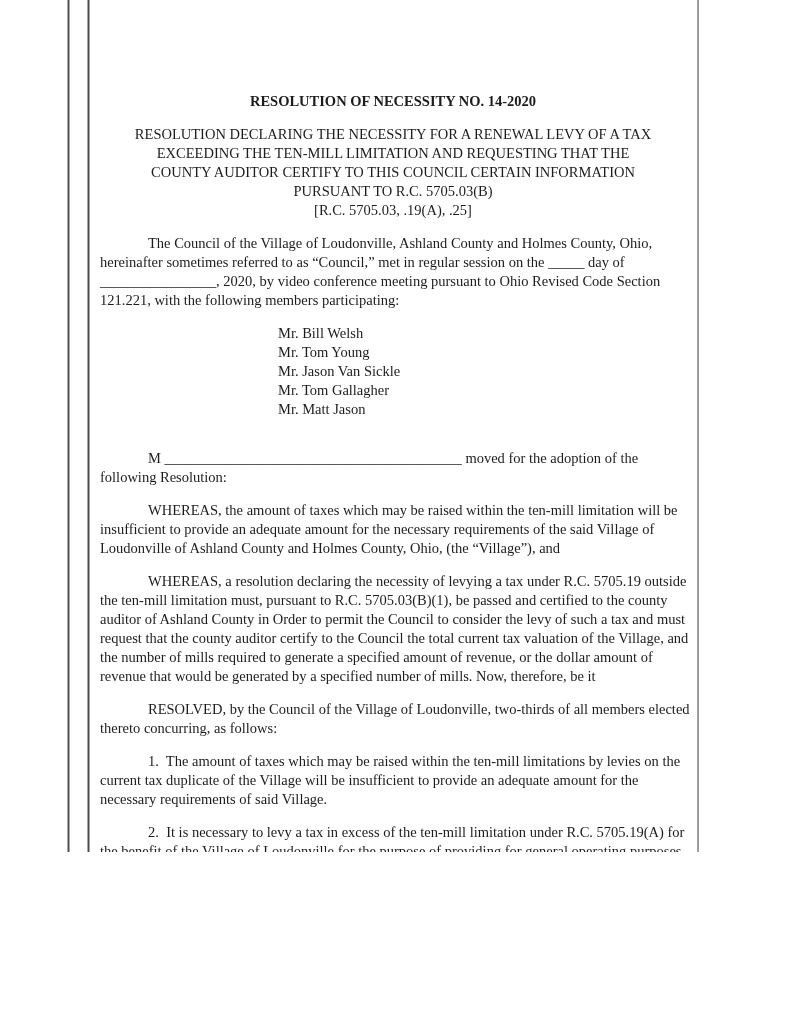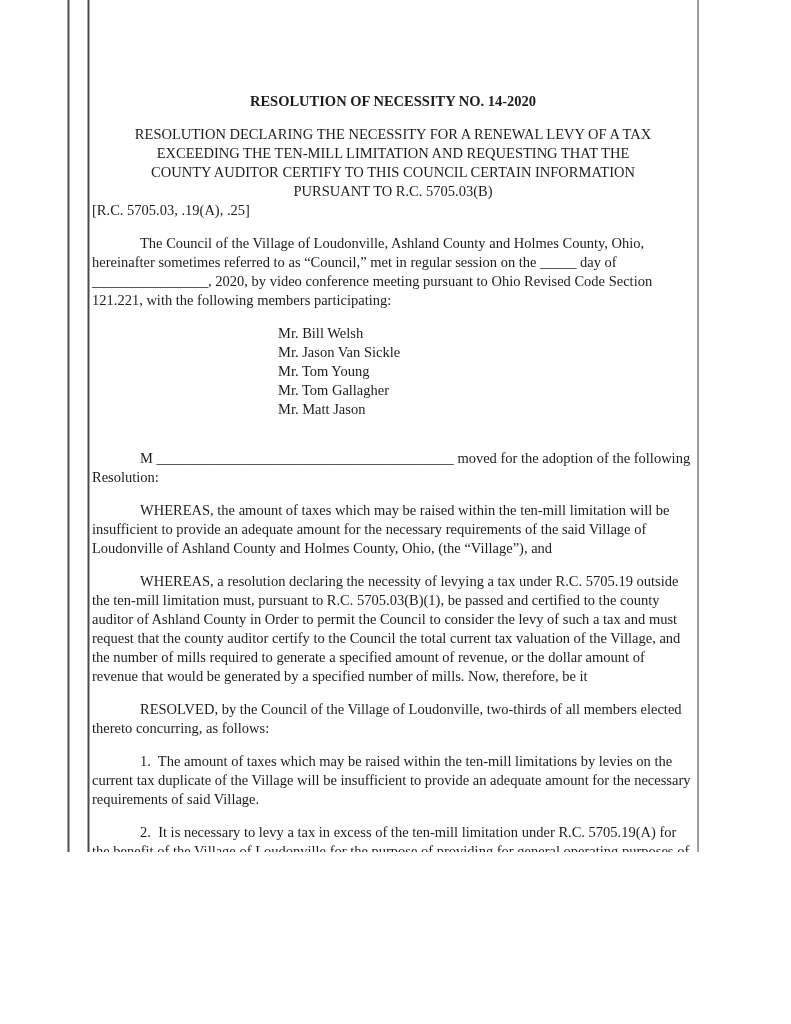--- a/index.html
+++ b/index.html
@@ -29,25 +29,26 @@
   }
   .doc-title {
     text-align: center;
     font-weight: bold;
   }
   .doc-subtitle {
     margin-top: 14px;
     text-align: center;
     font-weight: normal;
   }
-  .doc-citation { }
+  .doc-citation { text-align: center; }
   .para {
     margin-top: 14px;
     text-indent: 48px;
     white-space: pre-wrap;
+    margin-left: 8px;
   }
   .para.motion { margin-top: 30px; }
   .members-list { margin-top: 14px; padding-left: 186px; }
 </style>
 </head>
 <body>
 
 <div class="scan-canvas">
 
   <div class="v-line left-outer"></div>
@@ -65,22 +66,22 @@
       <div>COUNTY AUDITOR CERTIFY TO THIS COUNCIL CERTAIN INFORMATION</div>
       <div>PURSUANT TO R.C. 5705.03(B)</div>
     </div>
 
     <div class="doc-citation">[R.C. 5705.03, .19(A), .25]</div>
 
     <div class="para">The Council of the Village of Loudonville, Ashland County and Holmes County, Ohio, hereinafter sometimes referred to as “Council,” met in regular session on the _____ day of ________________, 2020, by video conference meeting pursuant to Ohio Revised Code Section 121.221, with the following members participating:</div>
 
     <div class="members-list">
       <div>Mr. Bill Welsh</div>
+      <div>Mr. Tom Young</div>
       <div>Mr. Jason Van Sickle</div>
-      <div>Mr. Tom Young</div>
       <div>Mr. Tom Gallagher</div>
       <div>Mr. Matt Jason</div>
     </div>
 
     <div class="para motion">M _________________________________________ moved for the adoption of the following Resolution:</div>
 
     <div class="para">WHEREAS, the amount of taxes which may be raised within the ten-mill limitation will be insufficient to provide an adequate amount for the necessary requirements of the said Village of Loudonville of Ashland County and Holmes County, Ohio, (the “Village”), and</div>
 
     <div class="para">WHEREAS, a resolution declaring the necessity of levying a tax under R.C. 5705.19 outside the ten-mill limitation must, pursuant to R.C. 5705.03(B)(1), be passed and certified to the county auditor of Ashland County in Order to permit the Council to consider the levy of such a tax and must request that the county auditor certify to the Council the total current tax valuation of the Village, and the number of mills required to generate a specified amount of revenue, or the dollar amount of revenue that would be generated by a specified number of mills. Now, therefore, be it</div>
 

